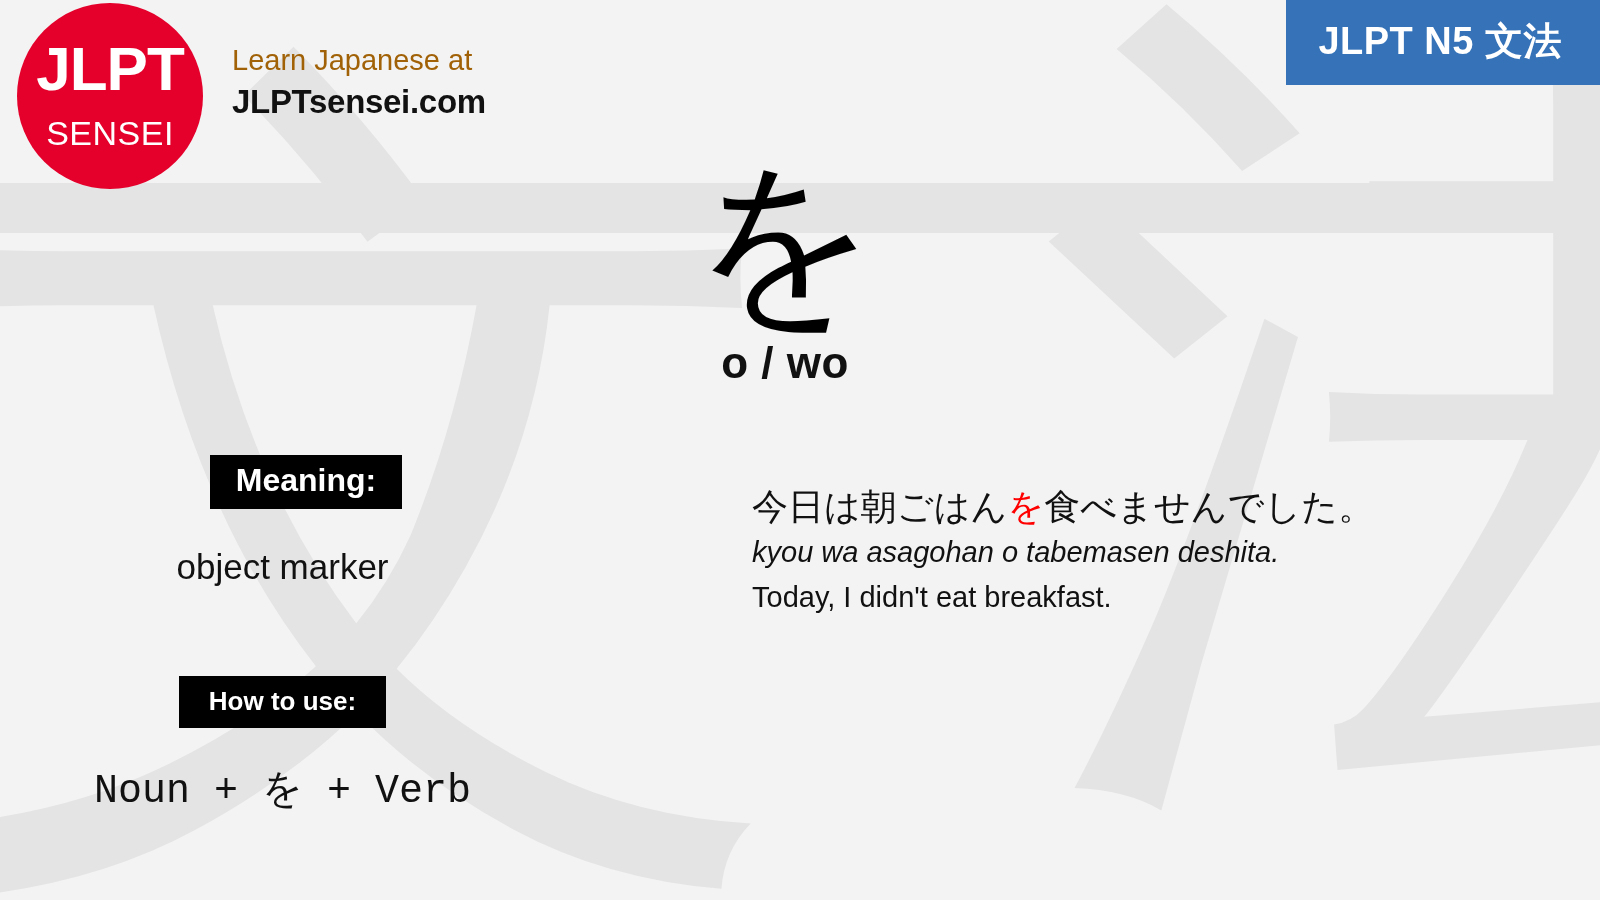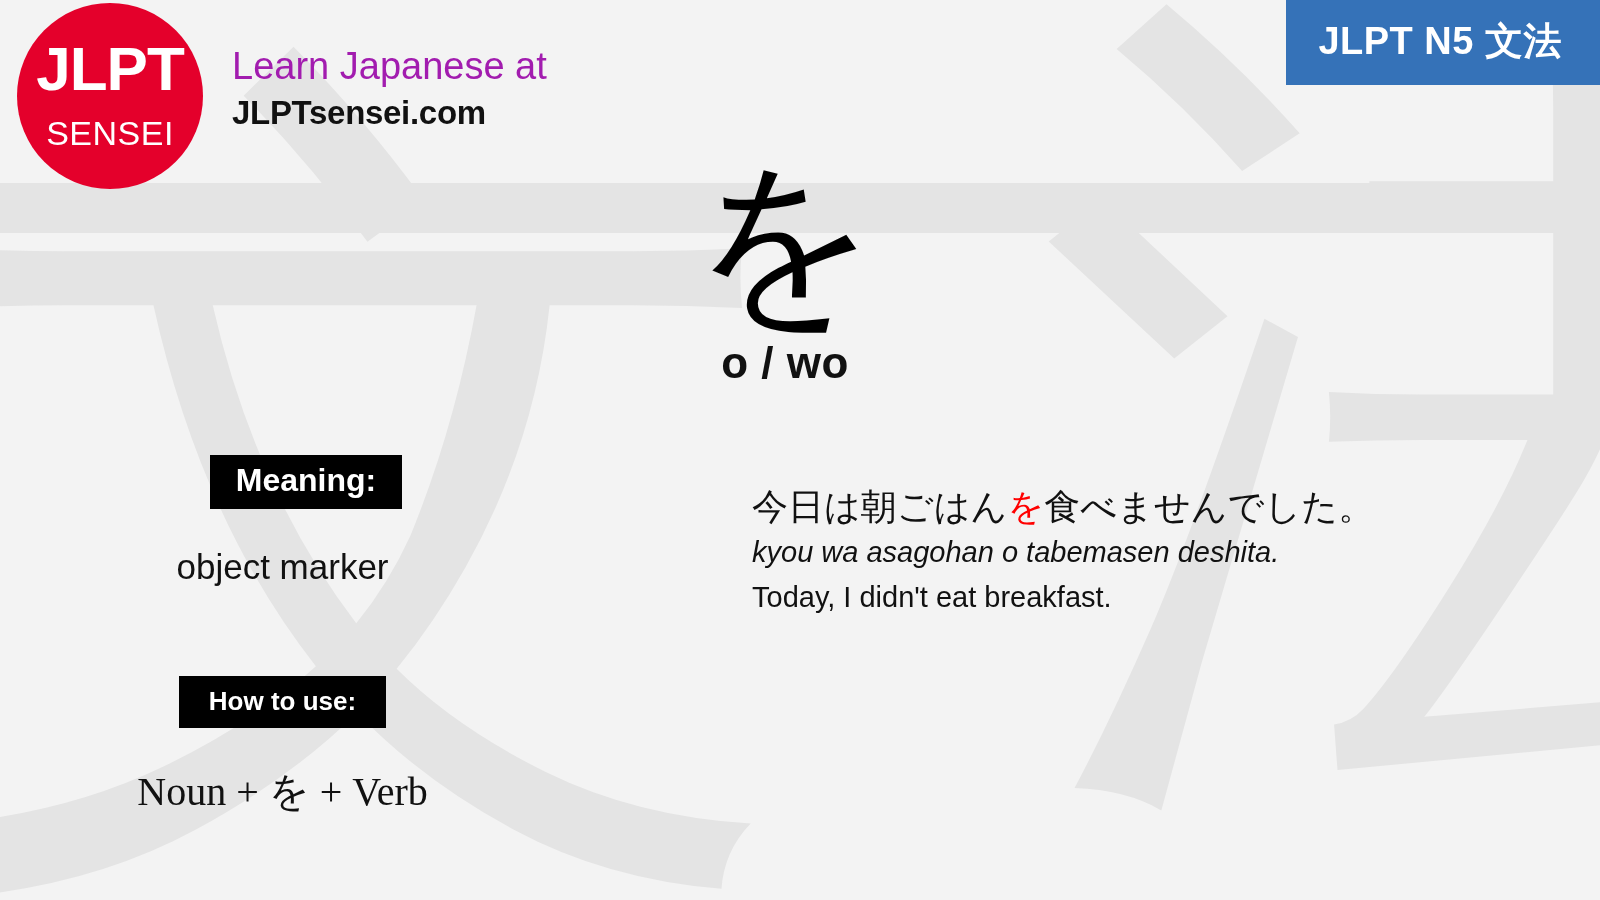--- a/index.html
+++ b/index.html
@@ -71,25 +71,24 @@
     line-height:1;
     margin-top:17px;
   }
 
   .brand {
     position:absolute;
     left:232px; top:42px;
     z-index:5;
   }
   .brand-line1 {
-    font-size:38px;
-    color:#a21caf;
+    font-size:29px;
+    color:#a16207;
     font-weight:400;
     line-height:1.3;
-    text-align:right;
   }
   .brand-line2 {
     font-size:33px;
     color:#111111;
     font-weight:700;
     line-height:1.35;
     letter-spacing:-0.3px;
   }
 
   .badge {
@@ -157,21 +156,21 @@
     font-size:35px;
     color:#111111;
     font-weight:400;
     line-height:1.2;
   }
   .info-value-formula {
     margin-top:40px;
     font-size:40px;
     color:#111111;
     font-weight:400;
-    font-family:Liberation Serif, serif;
+    font-family:Liberation Mono, monospace;
   }
 
   
   .examples {
     position:absolute;
     left:752px; top:440px;
     width:830px;
     z-index:4;
   }
   .example + .example { margin-top:87px; }

